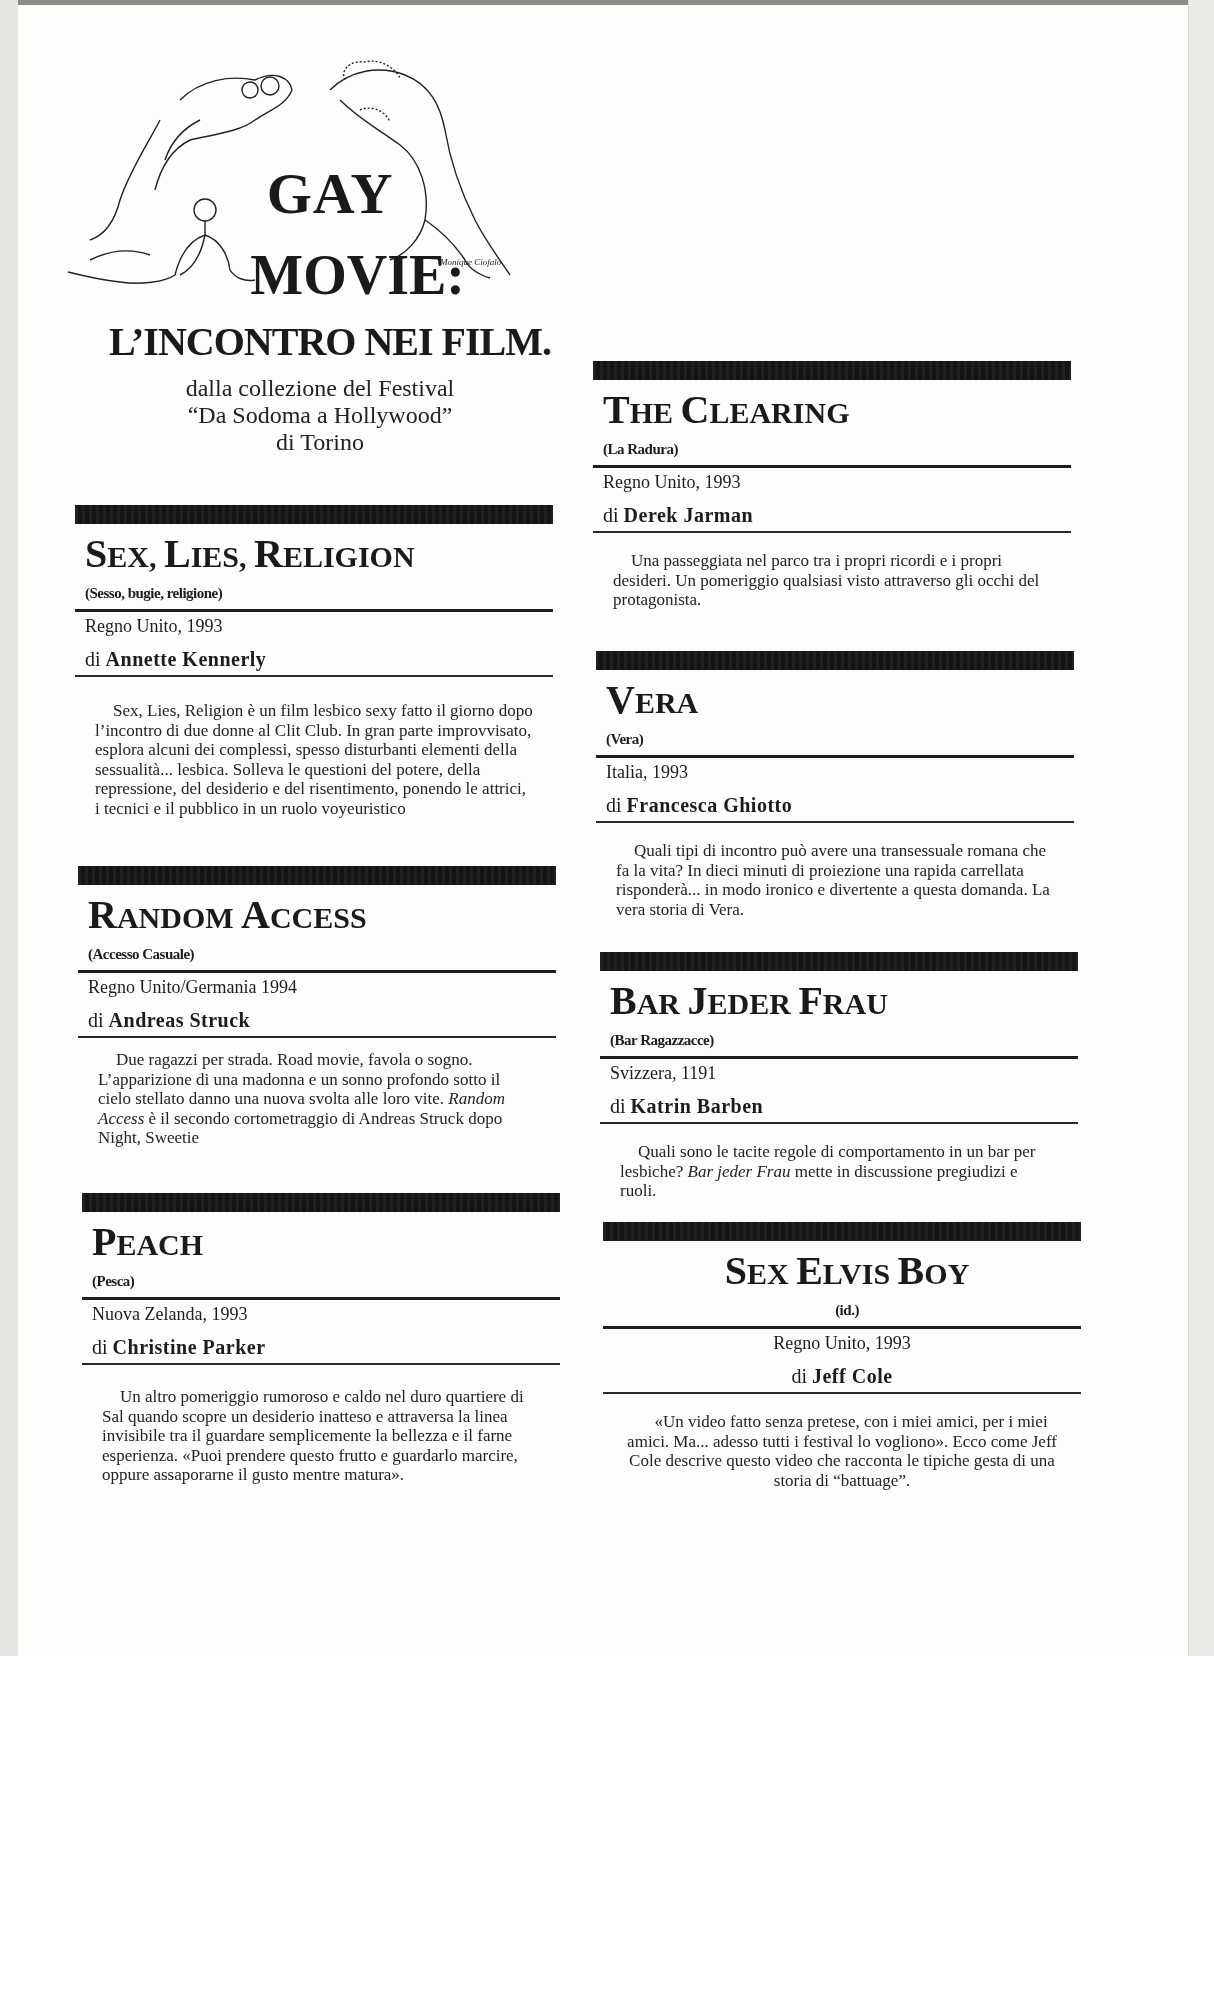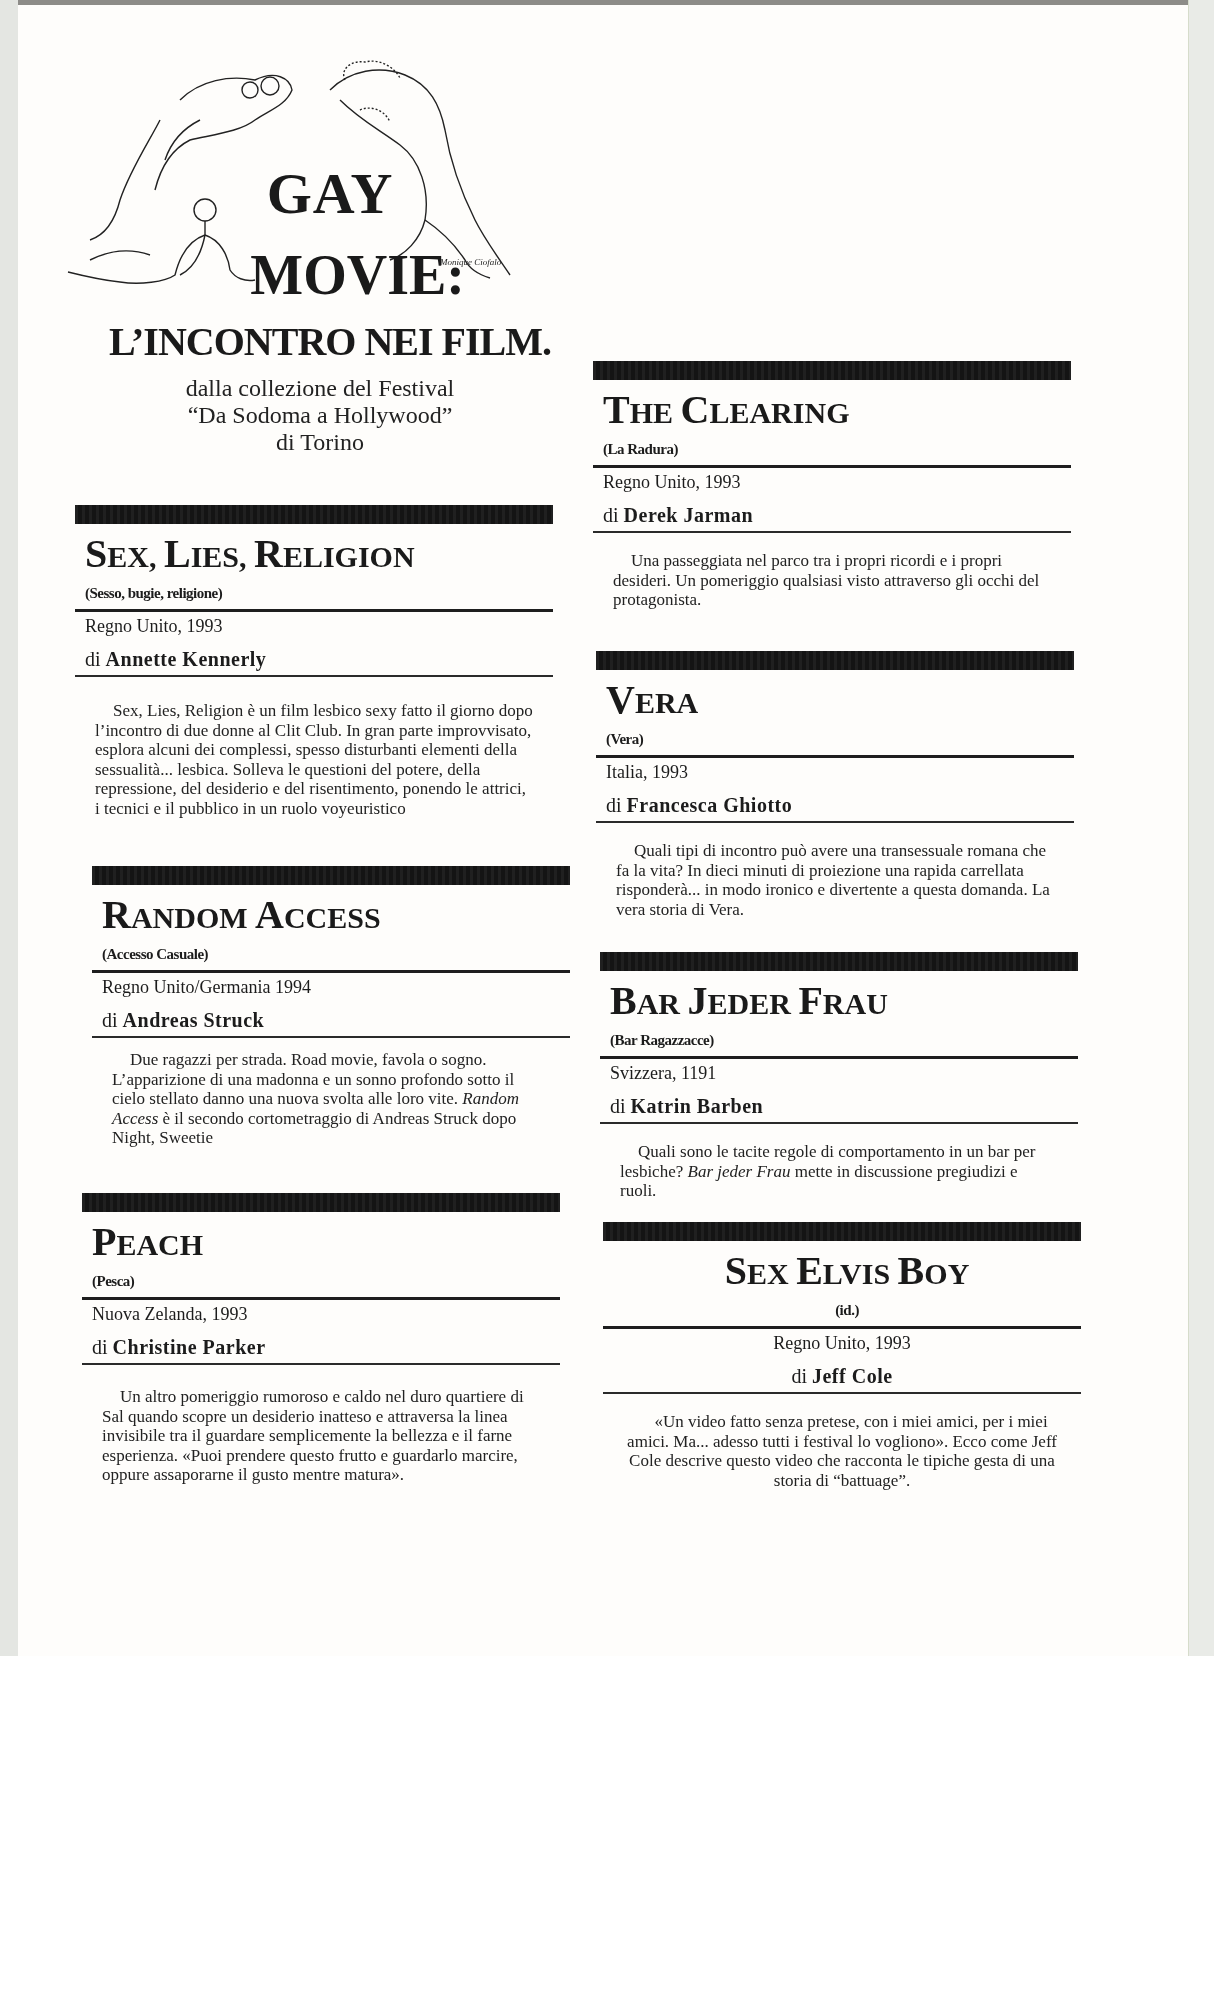--- a/index.html
+++ b/index.html
@@ -78,21 +78,21 @@
   <div class="eoriginal">(Sesso, bugie, religione)</div>
   <div class="rule"></div>
   <div class="meta">
     <div>Regno Unito, 1993</div>
     <div class="dir"><span>di</span> <b>Annette Kennerly</b></div>
   </div>
   <div class="thin"></div>
   <div class="desc" style="padding-top:24px">Sex, Lies, Religion è un film lesbico sexy fatto il giorno dopo l’incontro di due donne al Clit Club. In gran parte improvvisato, esplora alcuni dei complessi, spesso disturbanti elementi della sessualità... lesbica. Solleva le questioni del potere, della repressione, del desiderio e del risentimento, ponendo le attrici, i tecnici e il pubblico in un ruolo voyeuristico</div>
 </div>
 
-<div class="entry" style="left:92px; top:866px;">
+<div class="entry" style="left:78px; top:866px;">
   <div class="bar"></div>
   <div class="etitle"><span class="cap">R</span><span>ANDOM </span><span class="cap">A</span><span>CCESS</span></div>
   <div class="eoriginal">(Accesso Casuale)</div>
   <div class="rule"></div>
   <div class="meta">
     <div>Regno Unito/Germania 1994</div>
     <div class="dir"><span>di</span> <b>Andreas Struck</b></div>
   </div>
   <div class="thin"></div>
   <div class="desc" style="padding-top:12px"><span>Due ragazzi per strada. Road movie, favola o sogno. L’apparizione di una madonna e un sonno profondo sotto il cielo stellato danno una nuova svolta alle loro vite. </span><i>Random Access</i><span> è il secondo cortometraggio di Andreas Struck dopo Night, Sweetie</span></div>

